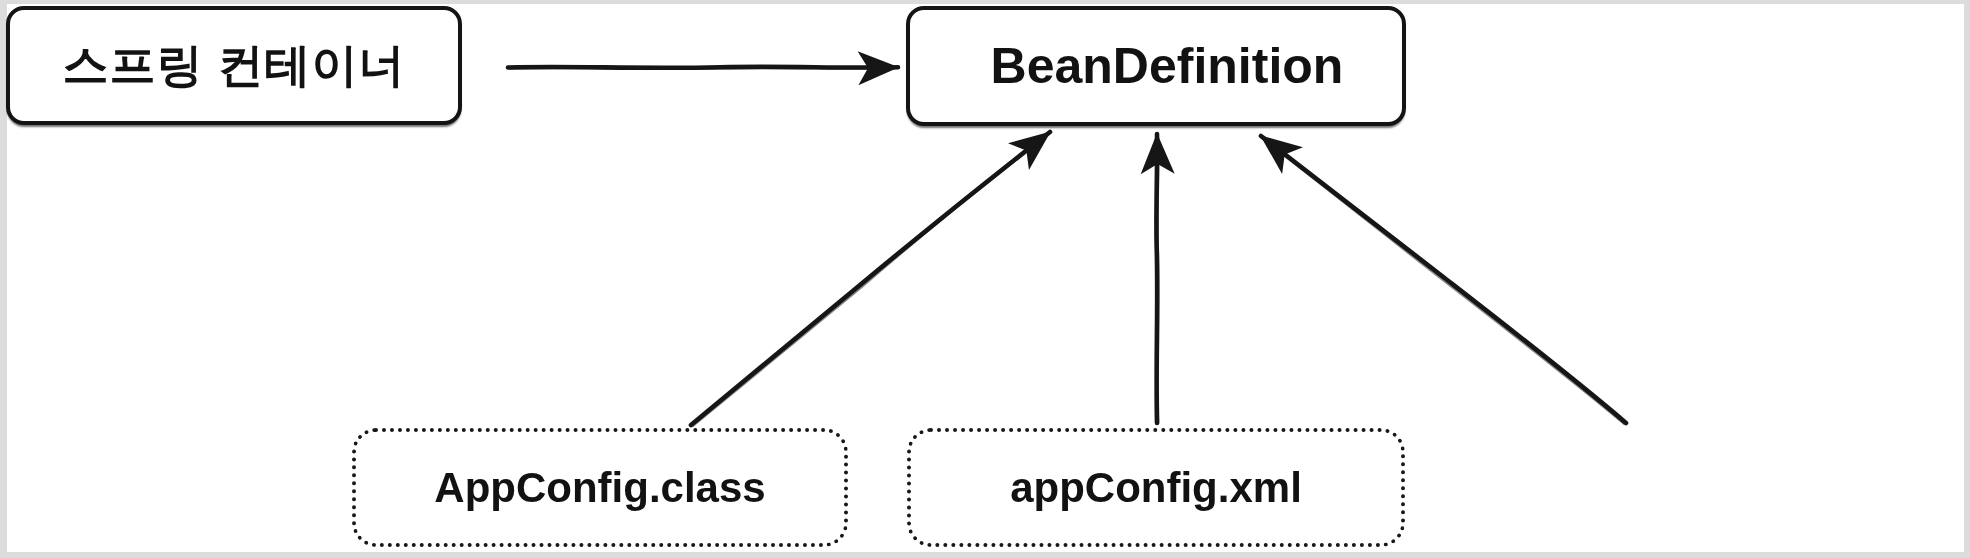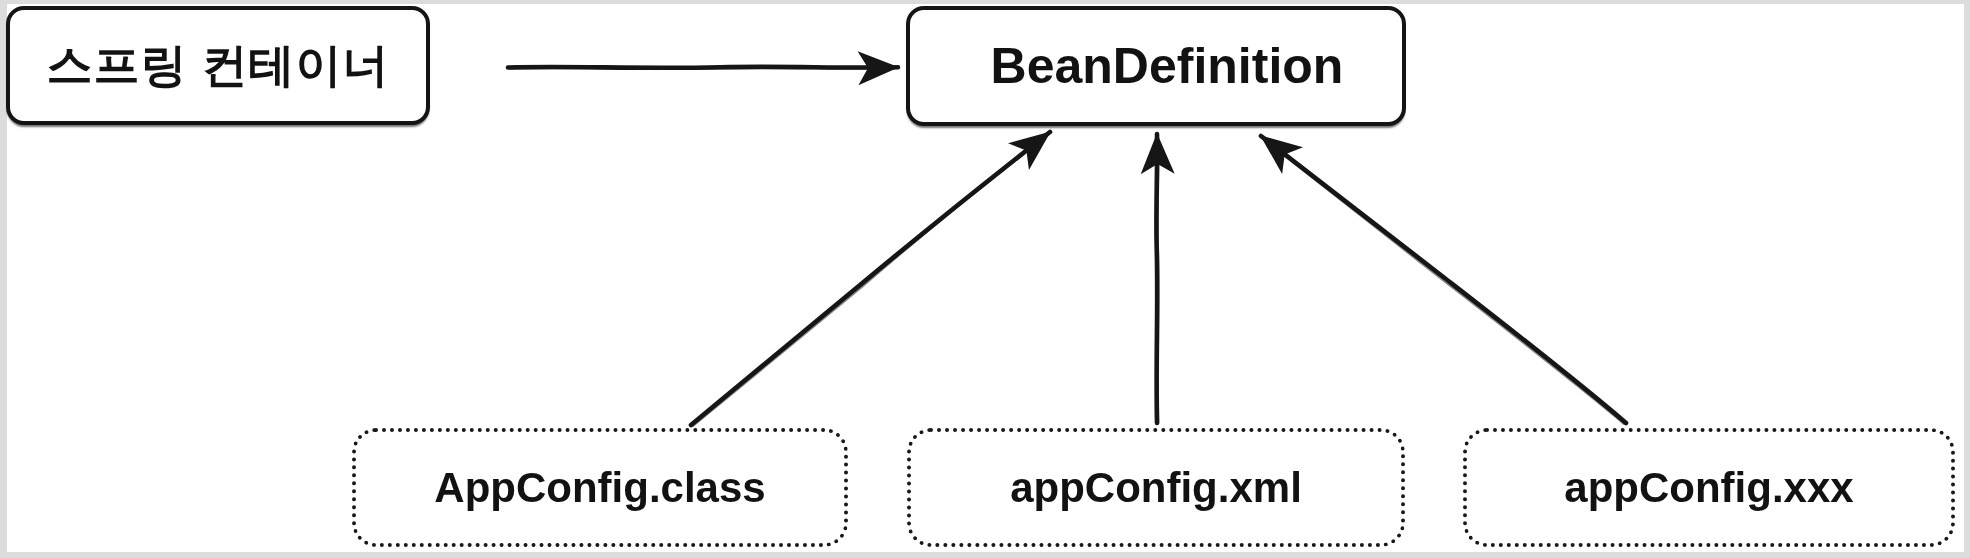--- a/index.html
+++ b/index.html
@@ -32,21 +32,21 @@
     border-radius:18px;
     box-shadow:0 3px 2px -1px rgba(0,0,0,0.55);
     font-weight:700;
   }
   .dotted{
     border:4.5px dotted #181818;
     border-radius:24px;
     font-weight:700;
     font-size:42px;
   }
-  #node-spring-container{left:6px;top:6px;width:424px;height:119px;font-size:46px;letter-spacing:1px;}
+  #node-spring-container{left:6px;top:6px;width:456px;height:119px;font-size:46px;letter-spacing:1px;}
   #node-bean-definition{left:906px;top:6px;width:500px;height:120px;font-size:50px;padding-left:22px;}
   #node-appconfig-class{left:352px;top:428px;width:496px;height:119px;}
   #node-appconfig-xml{left:907px;top:428px;width:498px;height:119px;}
   #node-appconfig-xxx{left:1463px;top:428px;width:492px;height:119px;}
   .edge-main{fill:none;stroke:#161616;stroke-width:4.6;stroke-linecap:round;}
   .edge-ghost{fill:none;stroke:#161616;stroke-width:2;stroke-linecap:round;opacity:.5;}
 </style>
 </head>
 <body>
 
@@ -90,16 +90,13 @@
   </div>
 
   <div class="node dotted" id="node-appconfig-class">
     <span>AppConfig.class</span>
   </div>
 
   <div class="node dotted" id="node-appconfig-xml">
     <span>appConfig.xml</span>
   </div>
 
-  <div class="node dotted" id="node-appconfig-xxx">
-    <span>appConfig.xxx</span>
-  </div>
 </div>
 
 </body></html>

